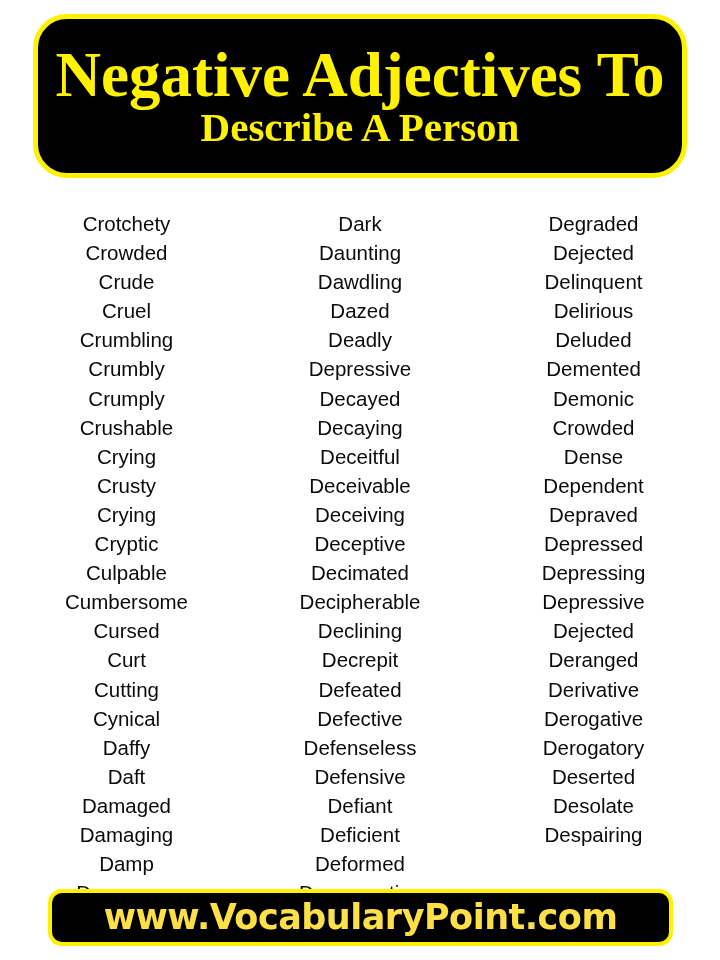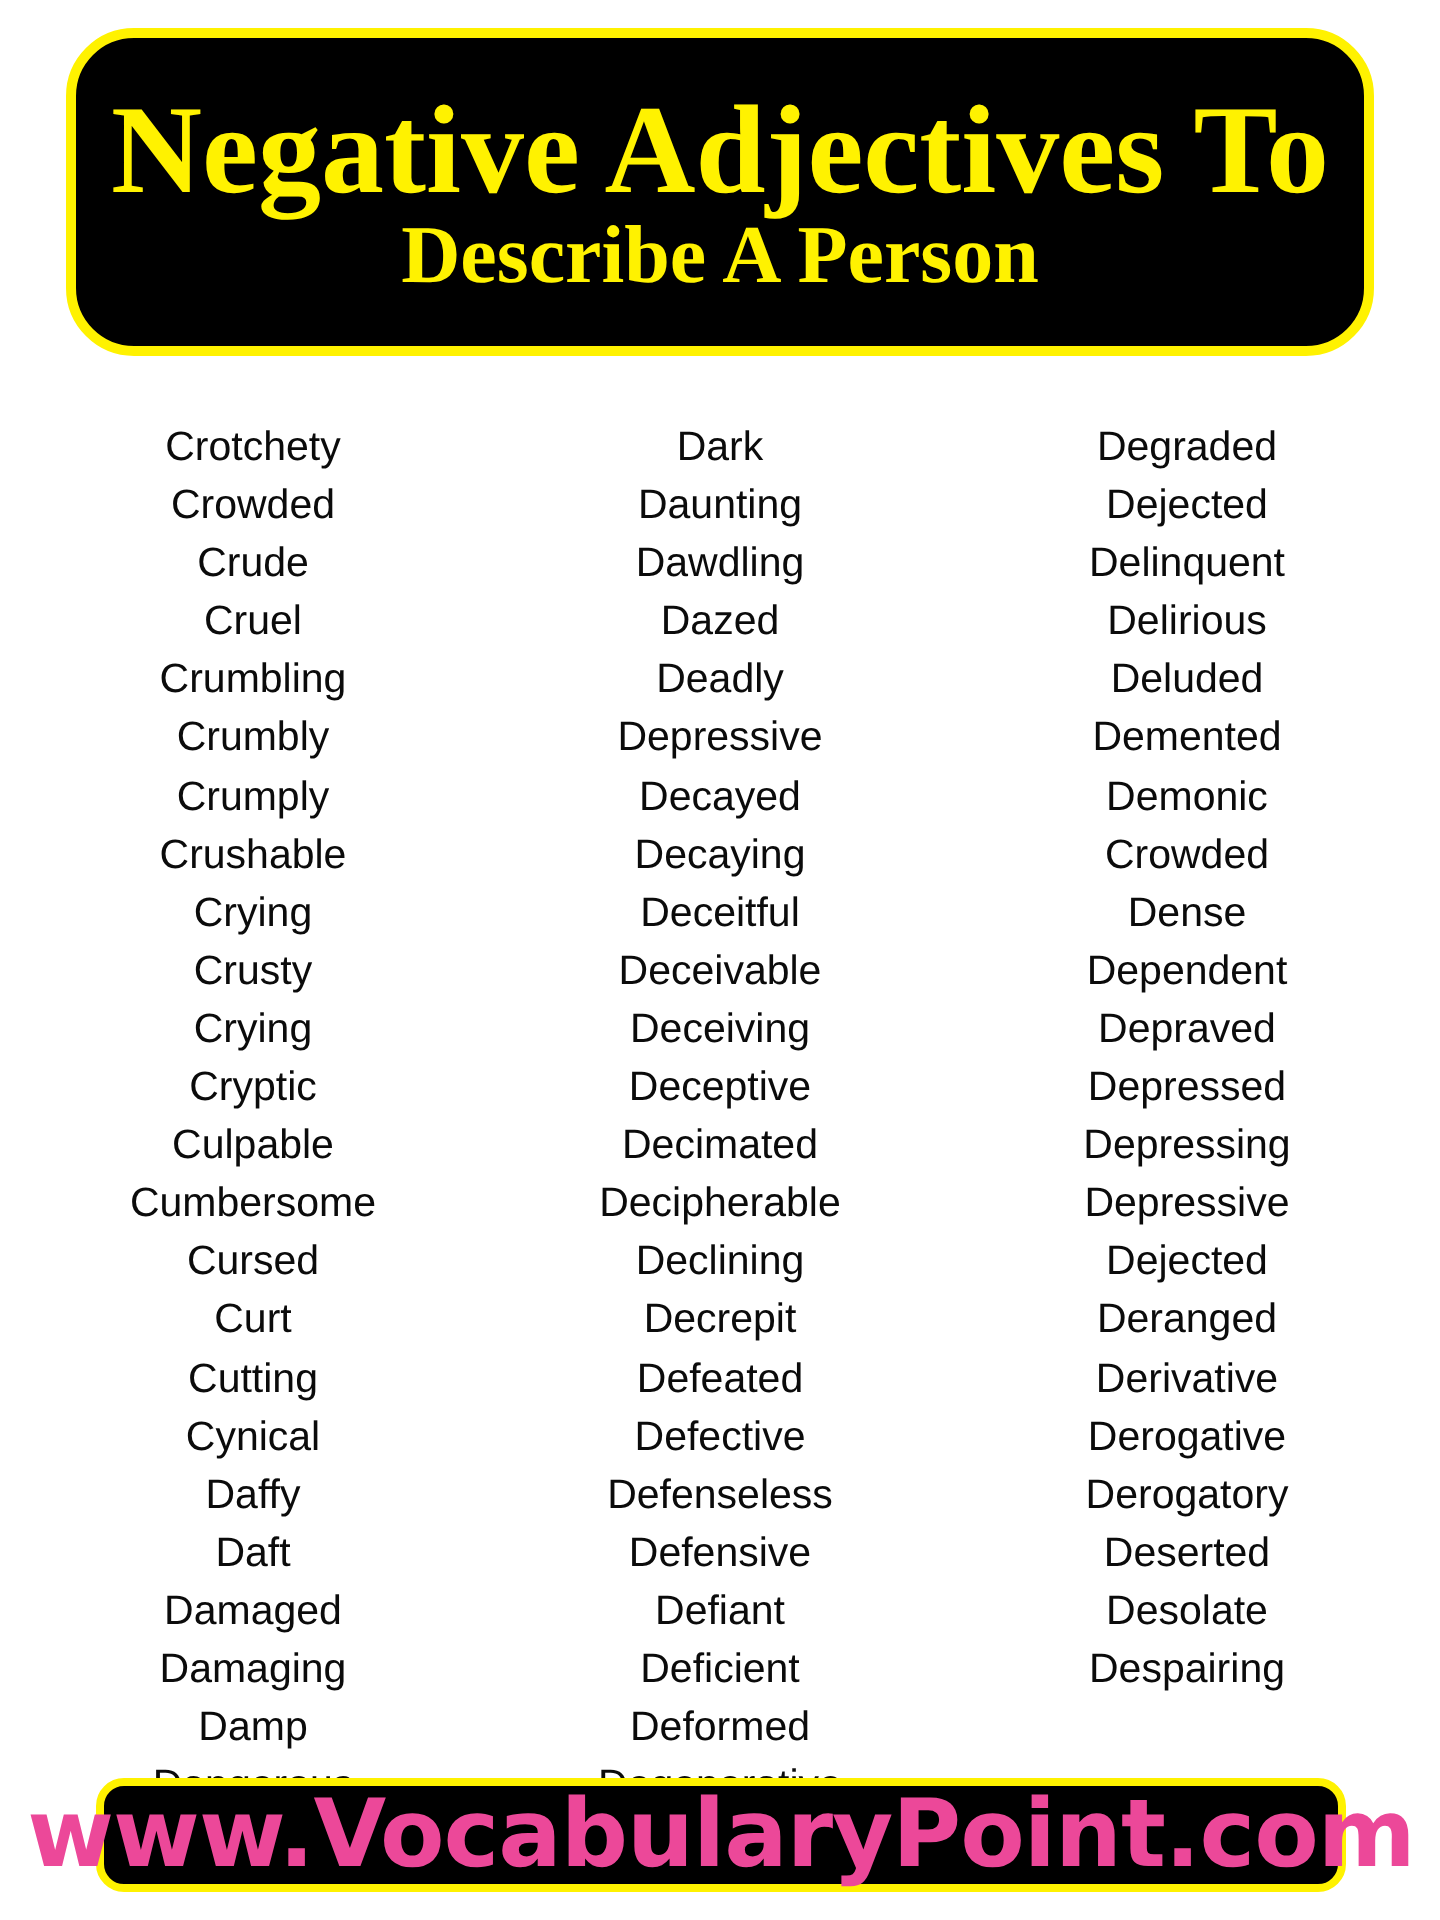--- a/index.html
+++ b/index.html
@@ -89,24 +89,24 @@
     height: 57px;
     background: #000000;
     border: 4px solid #FFF200;
     border-radius: 14px;
     box-sizing: border-box;
     display: flex;
     align-items: center;
     justify-content: center;
   }
   .footer-text {
-    color: #ec4899;
+    color: #fde047;
     font-family: "DejaVu Sans", sans-serif;
     font-weight: bold;
-    font-size: 47px;
+    font-size: 35px;
     line-height: 1;
     letter-spacing: -0.5px;
     white-space: nowrap;
   }
 </style>
 </head>
 <body>
 
 <div class="page">
 

